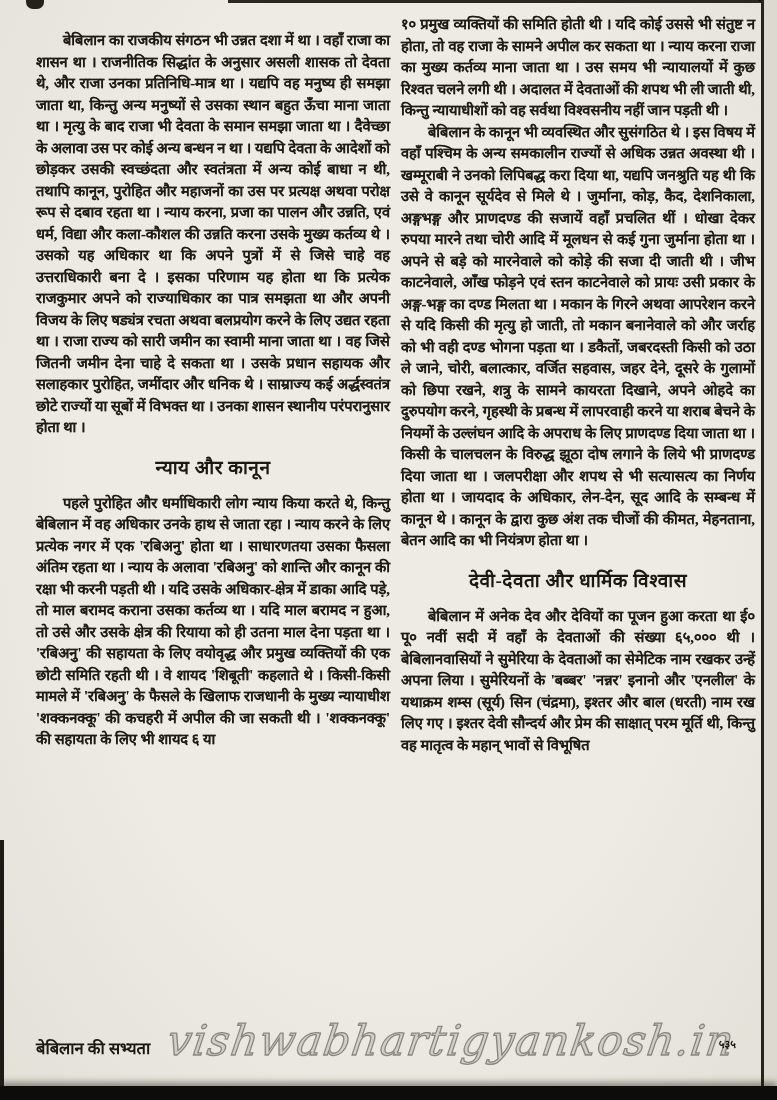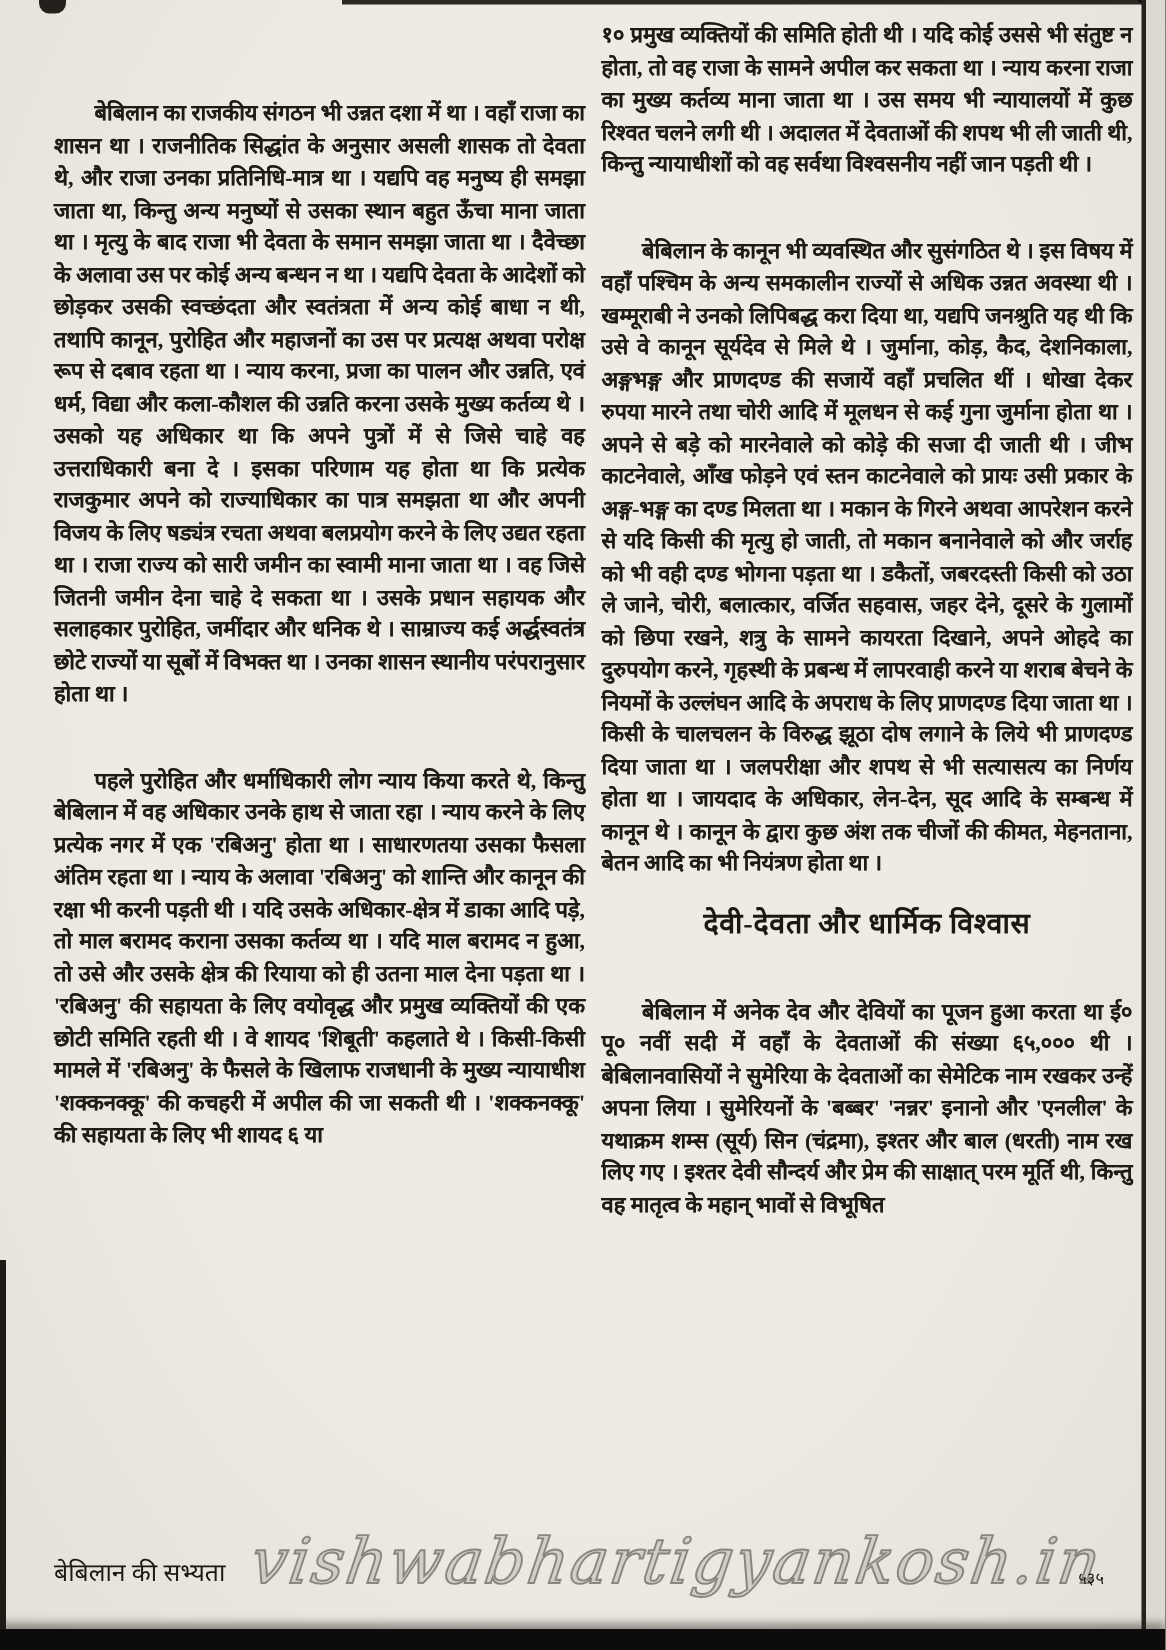--- a/index.html
+++ b/index.html
@@ -49,32 +49,32 @@
 
   p.body {
     margin: 0;
     font-size: 14.6px;
     line-height: 21.5px;
     text-align: justify;
     font-weight: bold;
     color: #201a14;
     text-shadow: 0 0 .3px rgba(32,26,20,.55);
   }
-  p.indent { text-indent: 27px; margin-top: 36px; }
+  p.indent { text-indent: 27px; }
 
   .footer {
     position: absolute;
     left: 36px;
     top: 1036px;
     width: 712px;
     display: flex;
     justify-content: space-between;
-    align-items: flex-end;
+    align-items: flex-start;
     font-size: 16.5px;
-    font-weight: normal;
+    font-weight: bold;
   }
   .footer .page-num { padding-right: 12px; font-size: 11px; }
 
   .watermark {
     position: absolute;
     left: 168px;
     top: 1016px;
     font-size: 42px;
     font-style: italic;
     letter-spacing: 1.5px;
@@ -96,20 +96,21 @@
   <div class="corner-tr"></div>
   <div class="edge-right-paper"></div>
   <div class="edge-right"></div>
   <div class="edge-left-b"></div>
   <div class="edge-bottom"></div>
 
   <div class="content">
 
     <div class="col col-left">
       <p class="body indent">बेबिलान का राजकीय संगठन भी उन्नत दशा में था । वहाँ राजा का शासन था । राजनीतिक सिद्धांत के अनुसार असली शासक तो देवता थे, और राजा उनका प्रतिनिधि-मात्र था । यद्यपि वह मनुष्य ही समझा जाता था, किन्तु अन्य मनुष्यों से उसका स्थान बहुत ऊँचा माना जाता था । मृत्यु के बाद राजा भी देवता के समान समझा जाता था । दैवेच्छा के अलावा उस पर कोई अन्य बन्धन न था । यद्यपि देवता के आदेशों को छोड़कर उसकी स्वच्छंदता और स्वतंत्रता में अन्य कोई बाधा न थी, तथापि कानून, पुरोहित और महाजनों का उस पर प्रत्यक्ष अथवा परोक्ष रूप से दबाव रहता था । न्याय करना, प्रजा का पालन और उन्नति, एवं धर्म, विद्या और कला-कौशल की उन्नति करना उसके मुख्य कर्तव्य थे । उसको यह अधिकार था कि अपने पुत्रों में से जिसे चाहे वह उत्तराधिकारी बना दे । इसका परिणाम यह होता था कि प्रत्येक राजकुमार अपने को राज्याधिकार का पात्र समझता था और अपनी विजय के लिए षड्यंत्र रचता अथवा बलप्रयोग करने के लिए उद्यत रहता था । राजा राज्य को सारी जमीन का स्वामी माना जाता था । वह जिसे जितनी जमीन देना चाहे दे सकता था । उसके प्रधान सहायक और सलाहकार पुरोहित, जमींदार और धनिक थे । साम्राज्य कई अर्द्धस्वतंत्र छोटे राज्यों या सूबों में विभक्त था । उनका शासन स्थानीय परंपरानुसार होता था ।</p>
+      <h2 class="sec mid">न्याय और कानून</h2>
       <p class="body indent">पहले पुरोहित और धर्माधिकारी लोग न्याय किया करते थे, किन्तु बेबिलान में वह अधिकार उनके हाथ से जाता रहा । न्याय करने के लिए प्रत्येक नगर में एक 'रबिअनु' होता था । साधारणतया उसका फैसला अंतिम रहता था । न्याय के अलावा 'रबिअनु' को शान्ति और कानून की रक्षा भी करनी पड़ती थी । यदि उसके अधिकार-क्षेत्र में डाका आदि पड़े, तो माल बरामद कराना उसका कर्तव्य था । यदि माल बरामद न हुआ, तो उसे और उसके क्षेत्र की रियाया को ही उतना माल देना पड़ता था । 'रबिअनु' की सहायता के लिए वयोवृद्ध और प्रमुख व्यक्तियों की एक छोटी समिति रहती थी । वे शायद 'शिबूती' कहलाते थे । किसी-किसी मामले में 'रबिअनु' के फैसले के खिलाफ राजधानी के मुख्य न्यायाधीश 'शक्कनक्कू' की कचहरी में अपील की जा सकती थी । 'शक्कनक्कू' की सहायता के लिए भी शायद ६ या</p>
     </div>
 
     <div class="col col-right">
       <p class="body">१० प्रमुख व्यक्तियों की समिति होती थी । यदि कोई उससे भी संतुष्ट न होता, तो वह राजा के सामने अपील कर सकता था । न्याय करना राजा का मुख्य कर्तव्य माना जाता था । उस समय भी न्यायालयों में कुछ रिश्वत चलने लगी थी । अदालत में देवताओं की शपथ भी ली जाती थी, किन्तु न्यायाधीशों को वह सर्वथा विश्वसनीय नहीं जान पड़ती थी ।</p>
       <p class="body indent">बेबिलान के कानून भी व्यवस्थित और सुसंगठित थे । इस विषय में वहाँ पश्चिम के अन्य समकालीन राज्यों से अधिक उन्नत अवस्था थी । खम्मूराबी ने उनको लिपिबद्ध करा दिया था, यद्यपि जनश्रुति यह थी कि उसे वे कानून सूर्यदेव से मिले थे । जुर्माना, कोड़, कैद, देशनिकाला, अङ्गभङ्ग और प्राणदण्ड की सजायें वहाँ प्रचलित थीं । धोखा देकर रुपया मारने तथा चोरी आदि में मूलधन से कई गुना जुर्माना होता था । अपने से बड़े को मारनेवाले को कोड़े की सजा दी जाती थी । जीभ काटनेवाले, आँख फोड़ने एवं स्तन काटनेवाले को प्रायः उसी प्रकार के अङ्ग-भङ्ग का दण्ड मिलता था । मकान के गिरने अथवा आपरेशन करने से यदि किसी की मृत्यु हो जाती, तो मकान बनानेवाले को और जर्राह को भी वही दण्ड भोगना पड़ता था । डकैतों, जबरदस्ती किसी को उठा ले जाने, चोरी, बलात्कार, वर्जित सहवास, जहर देने, दूसरे के गुलामों को छिपा रखने, शत्रु के सामने कायरता दिखाने, अपने ओहदे का दुरुपयोग करने, गृहस्थी के प्रबन्ध में लापरवाही करने या शराब बेचने के नियमों के उल्लंघन आदि के अपराध के लिए प्राणदण्ड दिया जाता था । किसी के चालचलन के विरुद्ध झूठा दोष लगाने के लिये भी प्राणदण्ड दिया जाता था । जलपरीक्षा और शपथ से भी सत्यासत्य का निर्णय होता था । जायदाद के अधिकार, लेन-देन, सूद आदि के सम्बन्ध में कानून थे । कानून के द्वारा कुछ अंश तक चीजों की कीमत, मेहनताना, बेतन आदि का भी नियंत्रण होता था ।</p>
       <h2 class="sec mid">देवी-देवता और धार्मिक विश्वास</h2>
       <p class="body indent">बेबिलान में अनेक देव और देवियों का पूजन हुआ करता था ई० पू० नवीं सदी में वहाँ के देवताओं की संख्या ६५,००० थी । बेबिलानवासियों ने सुमेरिया के देवताओं का सेमेटिक नाम रखकर उन्हें अपना लिया । सुमेरियनों के 'बब्बर' 'नन्नर' इनानो और 'एनलील' के यथाक्रम शम्स (सूर्य) सिन (चंद्रमा), इश्तर और बाल (धरती) नाम रख लिए गए । इश्तर देवी सौन्दर्य और प्रेम की साक्षात् परम मूर्ति थी, किन्तु वह मातृत्व के महान् भावों से विभूषित</p>
     </div>
 

